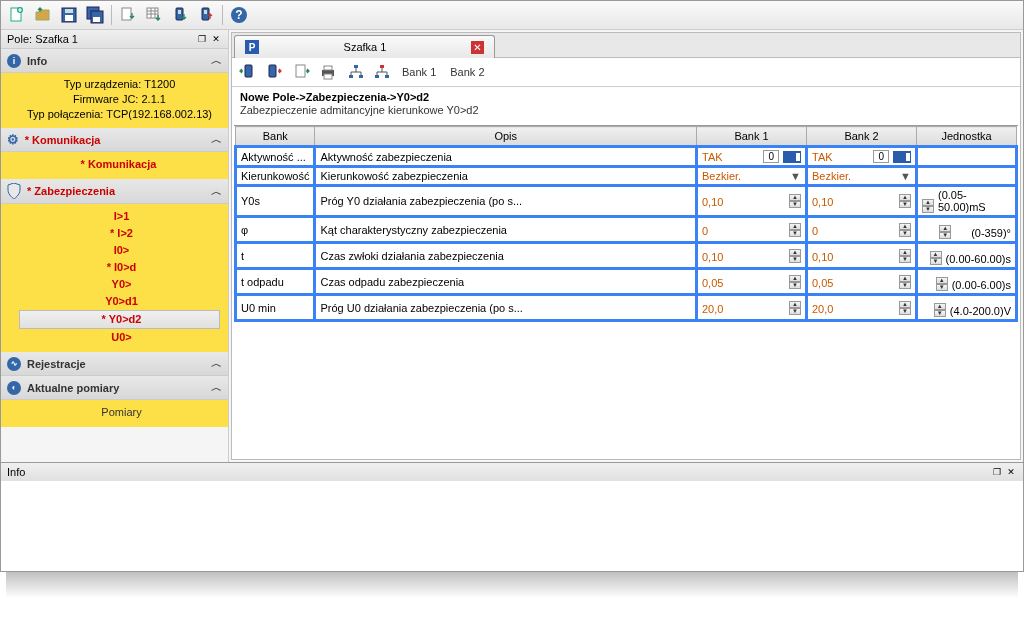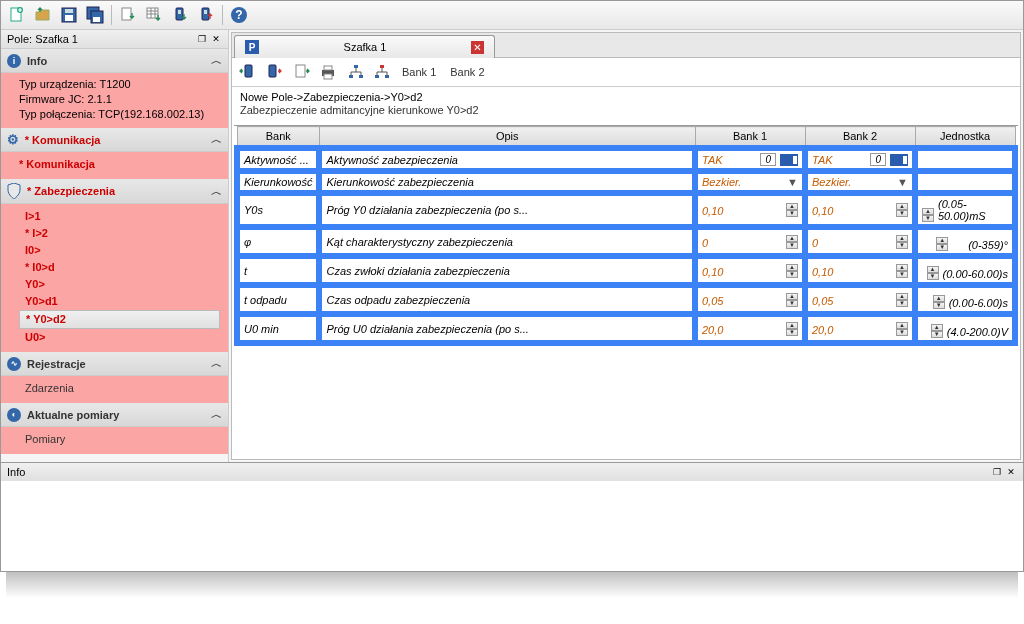--- a/index.html
+++ b/index.html
@@ -3,45 +3,45 @@
 <meta charset="utf-8">
 <style>
 * { box-sizing: border-box; margin: 0; padding: 0; font-family: Arial, sans-serif; font-size: 11px; }
 body { background: #fff; width: 1024px; height: 624px; overflow: hidden; }
 .app { border: 1px solid #999; background: #f5f5f5; }
 .toolbar { display: flex; align-items: center; padding: 2px 4px; background: linear-gradient(#fafafa,#e8e8e8); border-bottom: 1px solid #ccc; gap: 2px; }
 .toolbar .sep { width: 1px; height: 20px; background: #bbb; margin: 0 2px; }
 .tb-btn { width: 24px; height: 24px; display: flex; align-items: center; justify-content: center; cursor: pointer; border-radius: 2px; }
 .tb-btn svg { width: 18px; height: 18px; }
 .main-row { display: flex; height: 432px; }
-.sidebar { width: 228px; border-right: 1px solid #ccc; background: #f5f5f5; display: flex; flex-direction: column; }
+.sidebar { width: 228px; border-right: 1px solid #ccc; background: #f5f5f5; display: flex; flex-direction: column; text-align: center; }
 .panel-title { background: linear-gradient(#f0f0f0,#e0e0e0); border-bottom: 1px solid #ccc; padding: 3px 6px; font-size: 11px; display: flex; align-items: center; justify-content: space-between; }
 .dock-btns { display: flex; gap: 2px; }
 .dock-btn { width: 12px; height: 12px; display: flex; align-items: center; justify-content: center; cursor: pointer; font-size: 9px; }
 .acc-header { background: linear-gradient(#e8e8e8,#d8d8d8); padding: 4px 6px; display: flex; align-items: center; gap: 6px; cursor: pointer; border-bottom: 1px solid #ccc; font-weight: bold; color: #333; }
 .acc-header .chev { margin-left: auto; color: #555; }
 .acc-header.red { color: #c00; }
-.acc-body { padding: 4px 8px 6px 18px; background: #fca5a5; }
+.acc-body { padding: 4px 8px 6px 18px; background: #fde047; }
 .acc-body div { line-height: 15px; }
 .tree-item { padding: 1px 2px 1px 6px; cursor: pointer; color: #c00; font-weight: bold; }
 .tree-item.norm { color: #333; font-weight: normal; }
 .tree-item.sel { background: linear-gradient(#f0f0f0,#e0e0e0); border: 1px solid #bbb; border-radius: 0; }
 .content { flex: 1; display: flex; flex-direction: column; background: #fff; border: 1px solid #bbb; margin: 2px; }
 .tabbar { display: flex; align-items: center; background: #e8e8e8; border-bottom: 1px solid #bbb; }
 .tab { display: flex; align-items: center; gap: 6px; padding: 4px 10px; background: linear-gradient(#fafafa,#e8e8e8); border: 1px solid #999; border-bottom: none; border-radius: 3px 3px 0 0; margin: 2px 0 -1px 2px; }
 .tab .p-icon { width: 14px; height: 14px; background: #2a5cae; color: #fff; font-weight: bold; font-size: 10px; display: flex; align-items: center; justify-content: center; }
 .tab .close { width: 13px; height: 13px; background: #c33; color: #fff; display: flex; align-items: center; justify-content: center; font-size: 10px; cursor: pointer; }
 .sub-toolbar { display: flex; align-items: center; padding: 2px 4px; gap: 2px; border-bottom: 1px solid #ccc; }
 .bank-lbl { padding: 2px 6px; cursor: pointer; color: #333; }
-.bc { padding: 4px 8px 0 8px; font-weight: normal; }
+.bc { padding: 4px 8px 0 8px; font-weight: bold; }
 .bc-sub { padding: 1px 8px 9px 8px; color: #333; }
 .grid { border-top: 1px solid #999; margin: 0 2px; }
 .grid table { width: 100%; border-collapse: collapse; }
 .grid th { background: linear-gradient(#f0f0f0,#dcdcdc); border: 1px solid #aaa; padding: 3px 4px; font-weight: normal; text-align: center; }
-.grid td { border: 6px solid #3b82f6; padding: 2px 4px; vertical-align: middle; height: 18px; font-style: italic; }
+.grid td { border: 3px solid #3b82f6; padding: 2px 4px; vertical-align: middle; height: 18px; }
 .val { color: #c65a00; }
 .val-inline { display: inline-flex; align-items: flex-end; justify-content: space-between; width: 100%; }
 .spin { display: inline-flex; flex-direction: column; margin-left: auto; }
 .spin span { width: 12px; height: 7px; background: linear-gradient(#f5f5f5,#ddd); border: 1px solid #999; display: flex; align-items: center; justify-content: center; font-size: 6px; color: #333; cursor: pointer; line-height: 5px; }
 .dd { color: #555; margin-left: auto; cursor: pointer; }
 .toggle-pill { display: inline-flex; align-items: center; gap: 4px; margin-left: 4px; }
 .toggle-pill .num { background: #fff; border: 1px solid #999; padding: 0 4px; font-size: 10px; }
 .toggle-pill .sw { width: 18px; height: 12px; background: #2a5cae; position: relative; }
 .toggle-pill .sw::after { content: ""; width: 4px; height: 8px; background: #fff; position: absolute; right: 1px; top: 2px; }
 .info-panel { border-top: 1px solid #999; }
@@ -164,23 +164,20 @@
           <div class="tree-item">Y0&gt;d1</div>
           <div class="tree-item sel">* Y0&gt;d2</div>
           <div class="tree-item">U0&gt;</div>
         </div>
 
       <div class="acc-header">
         <div class="ic-circle" style="background:#3367a8;font-size:8px">∿</div>
         <span>Rejestracje</span>
         <span class="chev">︿</span>
       </div>
-      <div class="acc-body">
-          <div class="tree-item norm">Zdarzenia</div>
-        </div>
 
       <div class="acc-header">
         <div class="ic-circle" style="background:#3367a8;font-size:8px">◐</div>
         <span>Aktualne pomiary</span>
         <span class="chev">︿</span>
       </div>
       <div class="acc-body">
           <div class="tree-item norm">Pomiary</div>
         </div>
     </div>

